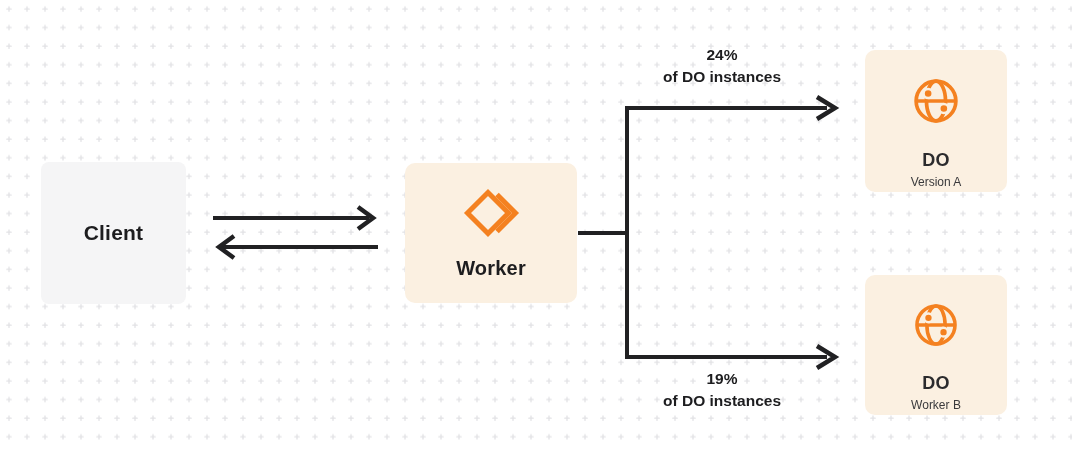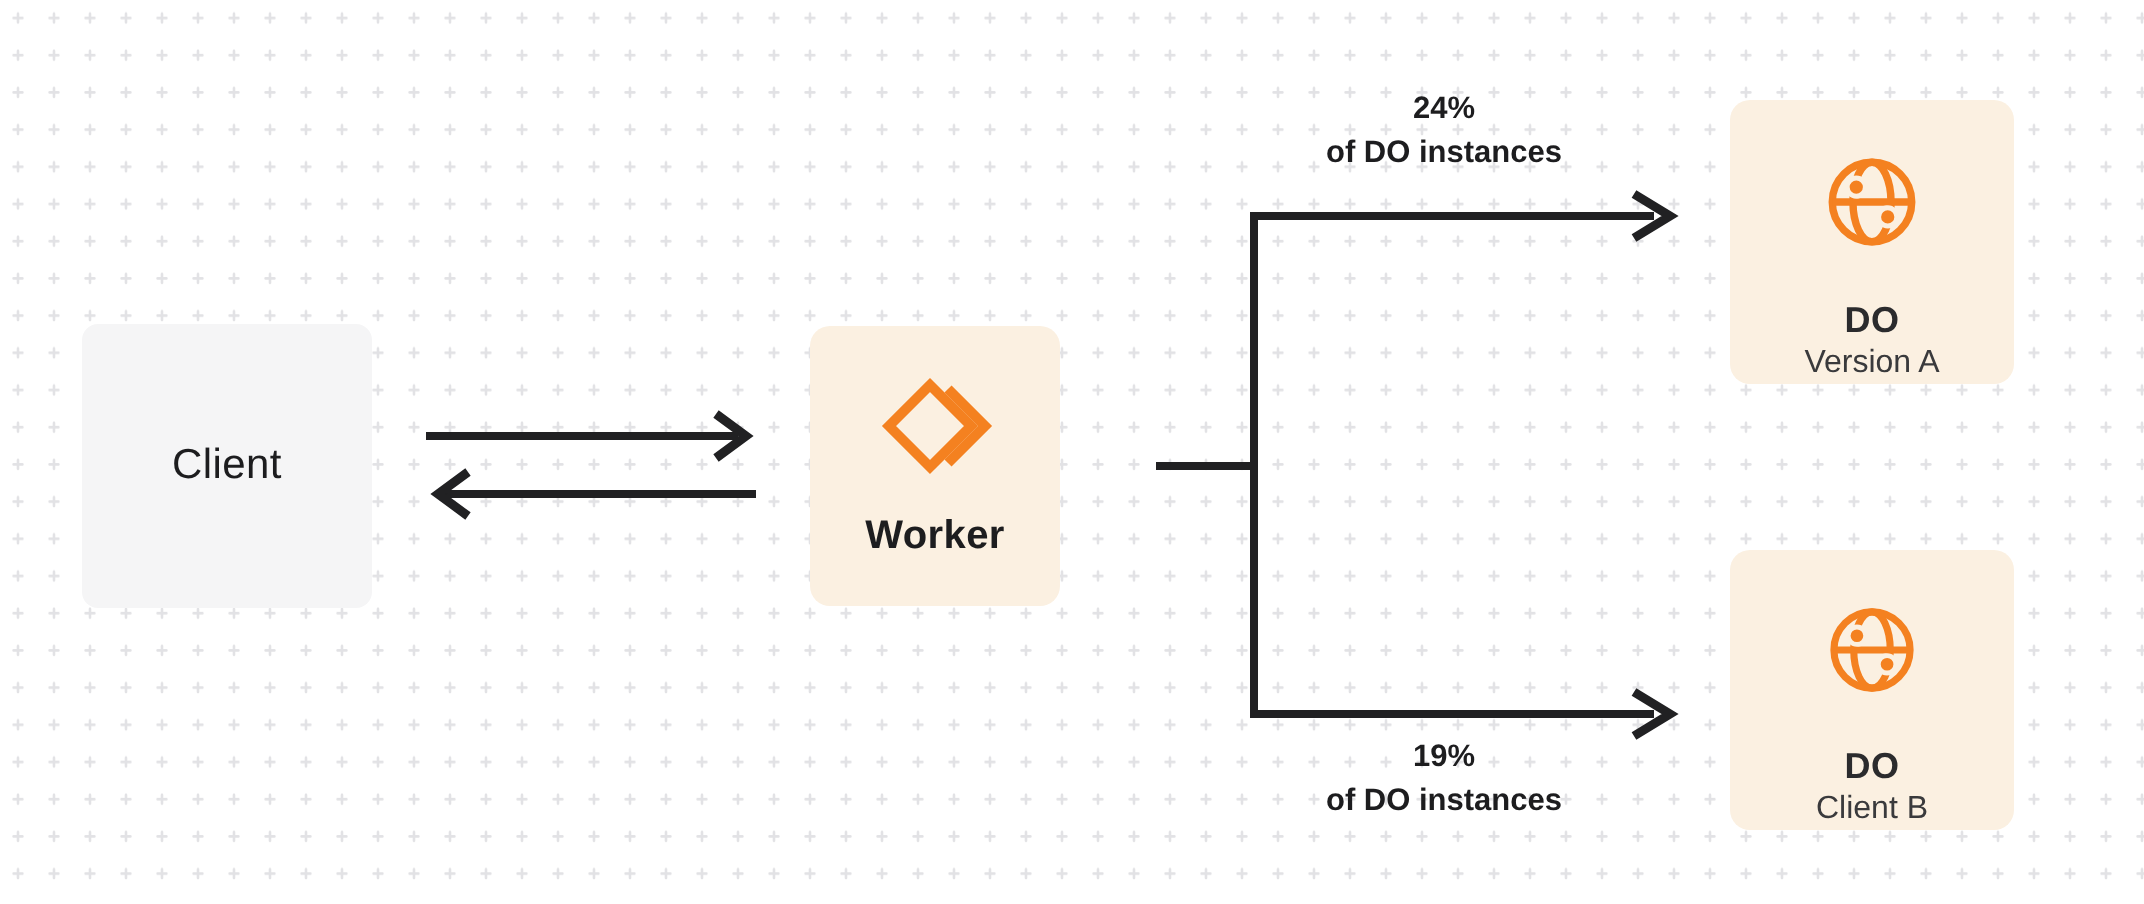--- a/index.html
+++ b/index.html
@@ -46,27 +46,27 @@
     box-sizing: border-box;
   }
   .node-client {
     left: 41px; top: 162px;
     width: 145px; height: 142px;
     background: var(--client-box-bg, #F5F5F6);
     border-radius: 8px;
   }
   .node-client .node-label {
     font-size: 21px;
-    font-weight: 400;
+    font-weight: 700;
     color: var(--text-primary, #1D1D1F);
     letter-spacing: 0.2px;
   }
   .node-worker {
     left: 405px; top: 163px;
-    width: 125px; height: 140px;
+    width: 172px; height: 140px;
     background: var(--cream-box-bg, #FBF0E1);
     border-radius: 10px;
     gap: 13px;
   }
   .node-worker .node-label {
     font-size: 20px;
     font-weight: 700;
     color: var(--text-primary, #1D1D1F);
     letter-spacing: 0.2px;
   }
@@ -82,21 +82,21 @@
   .node-do .node-title {
     margin-top: 25px;
     font-size: 18px;
     font-weight: 700;
     color: #2B2B2D;
     line-height: 20px;
     letter-spacing: 0.2px;
   }
   .node-do .node-subtitle {
     margin-top: 2px;
-    font-size: 16px;
+    font-size: 12px;
     font-weight: 400;
     color: var(--text-secondary, #3A3A3C);
     line-height: 20px;
   }
   .icon-svg { display: block; }
   
   .edge-label {
     position: absolute;
     left: 612px;
     width: 220px;
@@ -179,16 +179,16 @@
 
   <div class="node node-do node-do-b">
     <svg class="icon-svg" width="58" height="58" viewBox="0 0 58 58" aria-hidden="true">
       <circle cx="29" cy="29" r="24" fill="none" stroke="var(--accent-orange, #F48120)" stroke-width="4.5"></circle>
       <ellipse cx="29" cy="29" rx="11.5" ry="24" fill="none" stroke="var(--accent-orange, #F48120)" stroke-width="4.5"></ellipse>
       <line x1="5" y1="29" x2="53" y2="29" stroke="var(--accent-orange, #F48120)" stroke-width="4.5"></line>
       <circle cx="19.5" cy="20" r="5.5" fill="var(--accent-orange, #F48120)" stroke="var(--cream-box-bg, #FBF0E1)" stroke-width="3"></circle>
       <circle cx="38.5" cy="38" r="5.5" fill="var(--accent-orange, #F48120)" stroke="var(--cream-box-bg, #FBF0E1)" stroke-width="3"></circle>
     </svg>
     <span class="node-title">DO</span>
-    <span class="node-subtitle">Client B</span>
+    <span class="node-subtitle">Worker B</span>
   </div>
 
 </div>
 
 </body></html>

